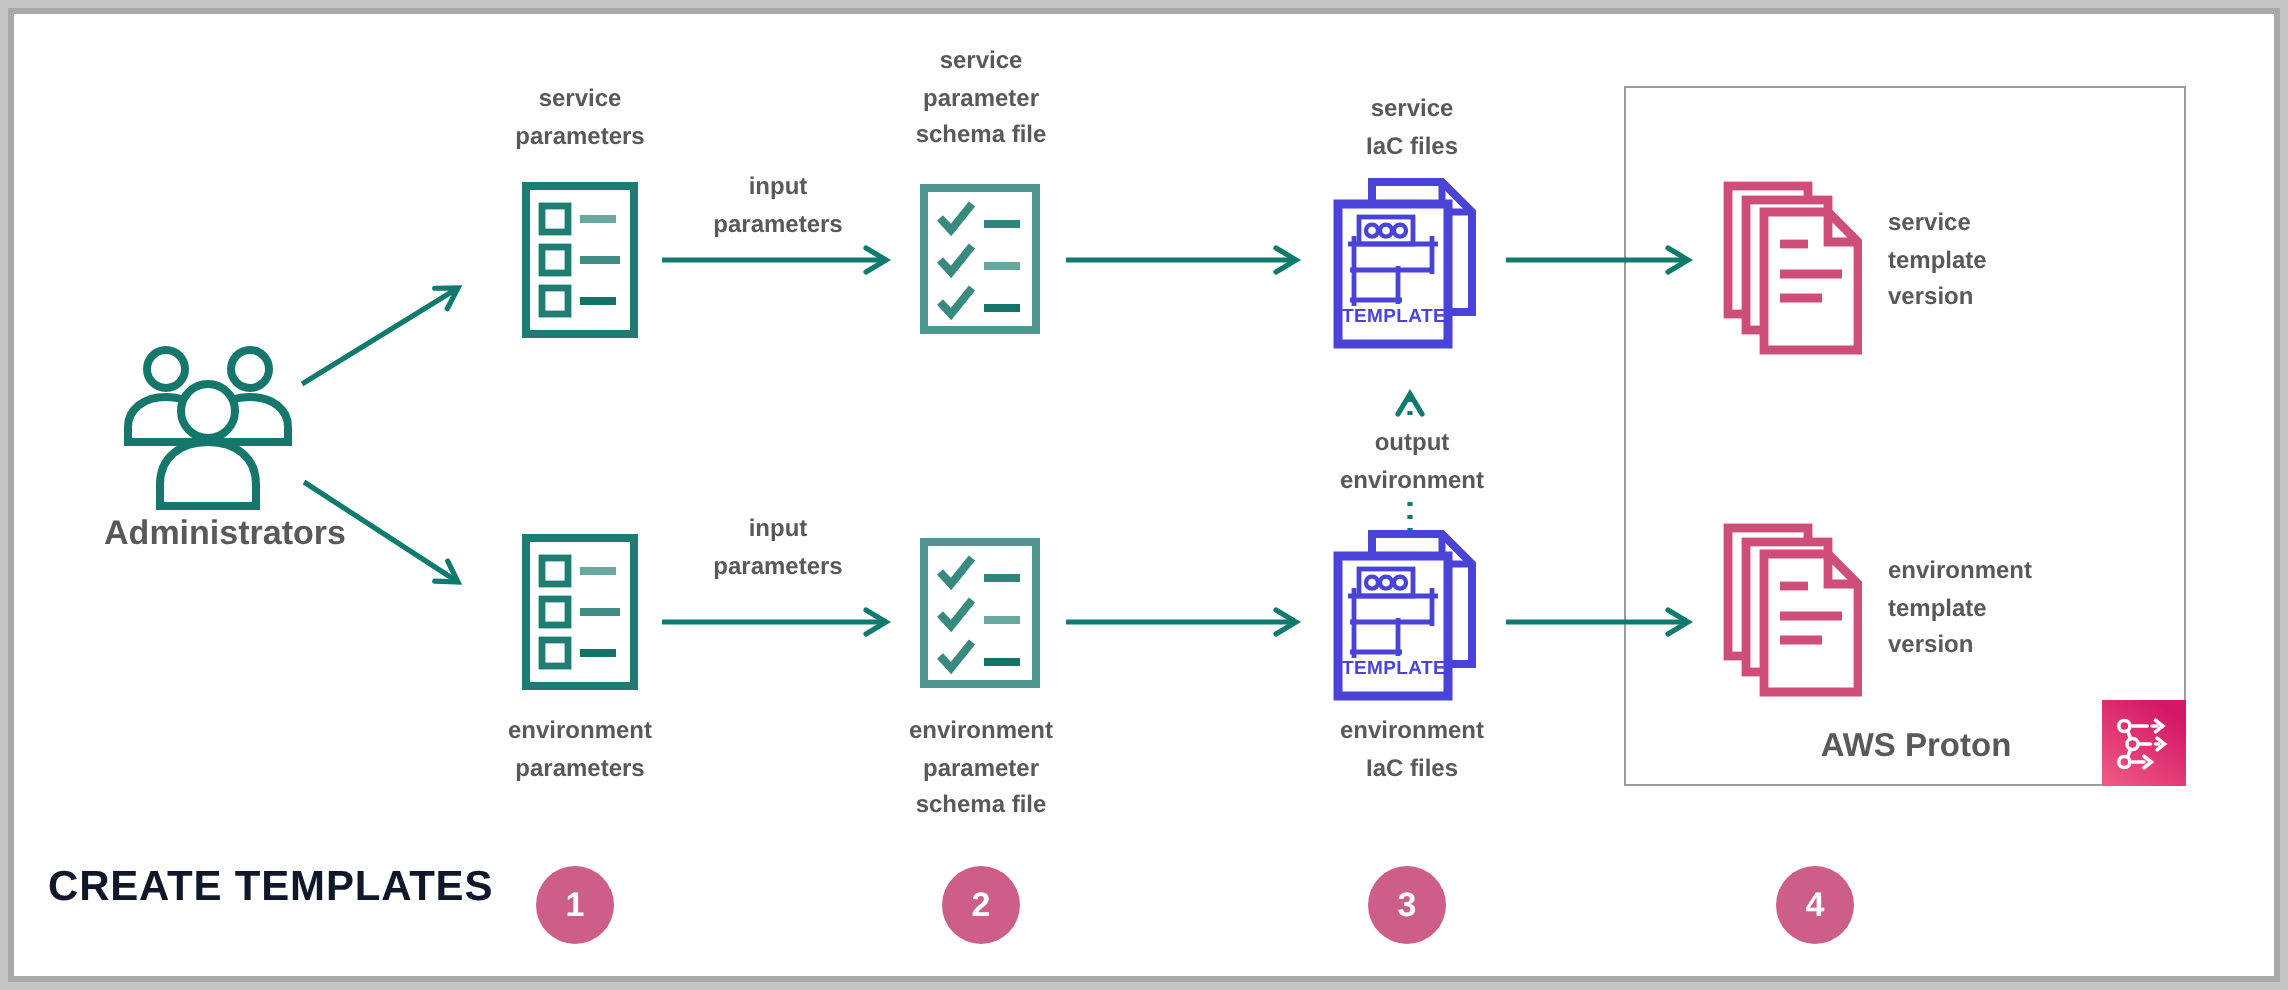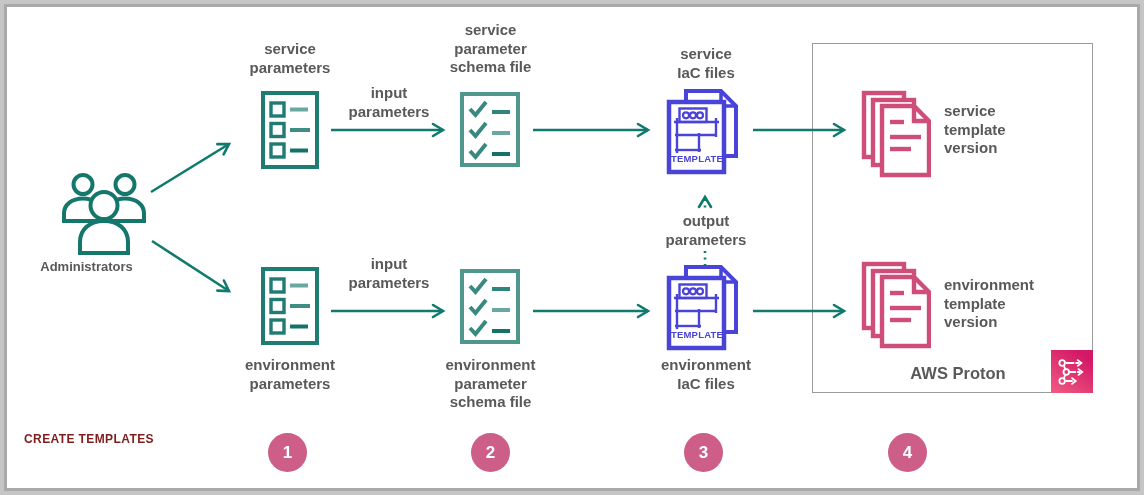--- a/index.html
+++ b/index.html
@@ -3,40 +3,40 @@
 <meta charset="utf-8">
 <style>
   html,body{margin:0;padding:0;background:#e9e9e9;}
   .stage{
     position:relative;width:1144px;height:495px;background:#ffffff;
     font-family:"Liberation Sans",sans-serif;overflow:hidden;
   }
   .frame{position:absolute;inset:0;border:4px solid #c6c6c6;
     box-shadow:inset 0 0 0 3px #a9a9a9;z-index:6;pointer-events:none;}
   .label{
-    position:absolute;color:#595959;font-weight:bold;font-size:15px;
+    position:absolute;color:#595959;font-weight:bold;font-size:12px;
     line-height:18.5px;white-space:pre-line;text-align:center;z-index:2;
   }
   .label.al{text-align:left;}
   .label.ar{}
   .icon{position:absolute;z-index:2;}
   .overlay{position:absolute;left:0;top:0;z-index:1;}
   .proton-box{position:absolute;left:812px;top:43px;width:281px;height:350px;
     border:1px solid #9c9c9c;background:#fff;z-index:0;box-sizing:border-box;}
   .proton-badge{position:absolute;left:1051px;top:350px;width:42px;height:43px;
     background:linear-gradient(35deg,#ef5c84 0%,#d41766 85%);z-index:2;
     display:flex;align-items:center;justify-content:center;}
   .badge-text{position:absolute;width:54px;font-size:9.5px;font-weight:bold;
     color:#4a43d8;letter-spacing:0.2px;text-align:center;z-index:3;}
   .step{
     position:absolute;width:39px;height:39px;border-radius:50%;background:#cd5e87;
     color:#ffffff;font-weight:bold;font-size:17px;line-height:39px;text-align:center;z-index:2;
   }
-  .footer-title{position:absolute;left:24px;top:432px;color:#7f1d1d;font-weight:bold;
-    font-size:12px;letter-spacing:0.4px;z-index:2;}
+  .footer-title{position:absolute;left:24px;top:432px;color:#0f172a;font-weight:bold;
+    font-size:21px;letter-spacing:0.4px;z-index:2;}
   .outbg{background:#ffffff;padding:1px 0;}
 </style>
 </head>
 <body>
 
 <div class="stage">
 
   <svg width="0" height="0" style="position:absolute" aria-hidden="true">
     <defs>
       <marker id="arrow" markerUnits="userSpaceOnUse" markerWidth="18" markerHeight="18" viewBox="0 0 18 18" refX="14" refY="9" orient="auto">
@@ -140,21 +140,21 @@
       <line x1="331" y1="311" x2="443" y2="311" marker-end="url(#arrow)"></line>
       <line x1="533" y1="311" x2="648" y2="311" marker-end="url(#arrow)"></line>
       <line x1="753" y1="311" x2="844" y2="311" marker-end="url(#arrow)"></line>
       <line x1="705" y1="266" x2="705" y2="197" stroke-dasharray="2 4.5" marker-end="url(#arrow)"></line>
     </g>
   </svg>
 
   <svg class="icon" style="left:60px;top:171px" width="88" height="84">
       <use href="#sym-people"></use>
     </svg>
-  <div class="label" style="left:14px;top:258px;width:145px;font-size:13px">Administrators</div>
+  <div class="label" style="left:40px;top:258px;width:145px;font-size:17px">Administrators</div>
 
   <div class="label" style="left:230px;top:40px;width:120px">service
 parameters</div>
   <svg class="icon" style="left:261px;top:91px" width="58" height="78">
       <use href="#sym-list"></use>
     </svg>
 
   <div class="label" style="left:330px;top:84px;width:118px">input
 parameters</div>
 
@@ -173,21 +173,21 @@
   <div class="badge-text" style="left:670px;top:153px">TEMPLATE</div>
 
   <svg class="icon" style="left:861px;top:90px" width="70" height="88">
       <use href="#sym-docs"></use>
     </svg>
   <div class="label al" style="left:944px;top:102px;width:125px">service
 template
 version</div>
 
   <div class="label outbg" style="left:650px;top:211px;width:112px">output
-parameters</div>
+environment</div>
 
   <svg class="icon" style="left:261px;top:267px" width="58" height="78">
       <use href="#sym-list"></use>
     </svg>
   <div class="label" style="left:230px;top:356px;width:120px">environment
 parameters</div>
 
   <div class="label" style="left:330px;top:255px;width:118px">input
 parameters</div>
 

